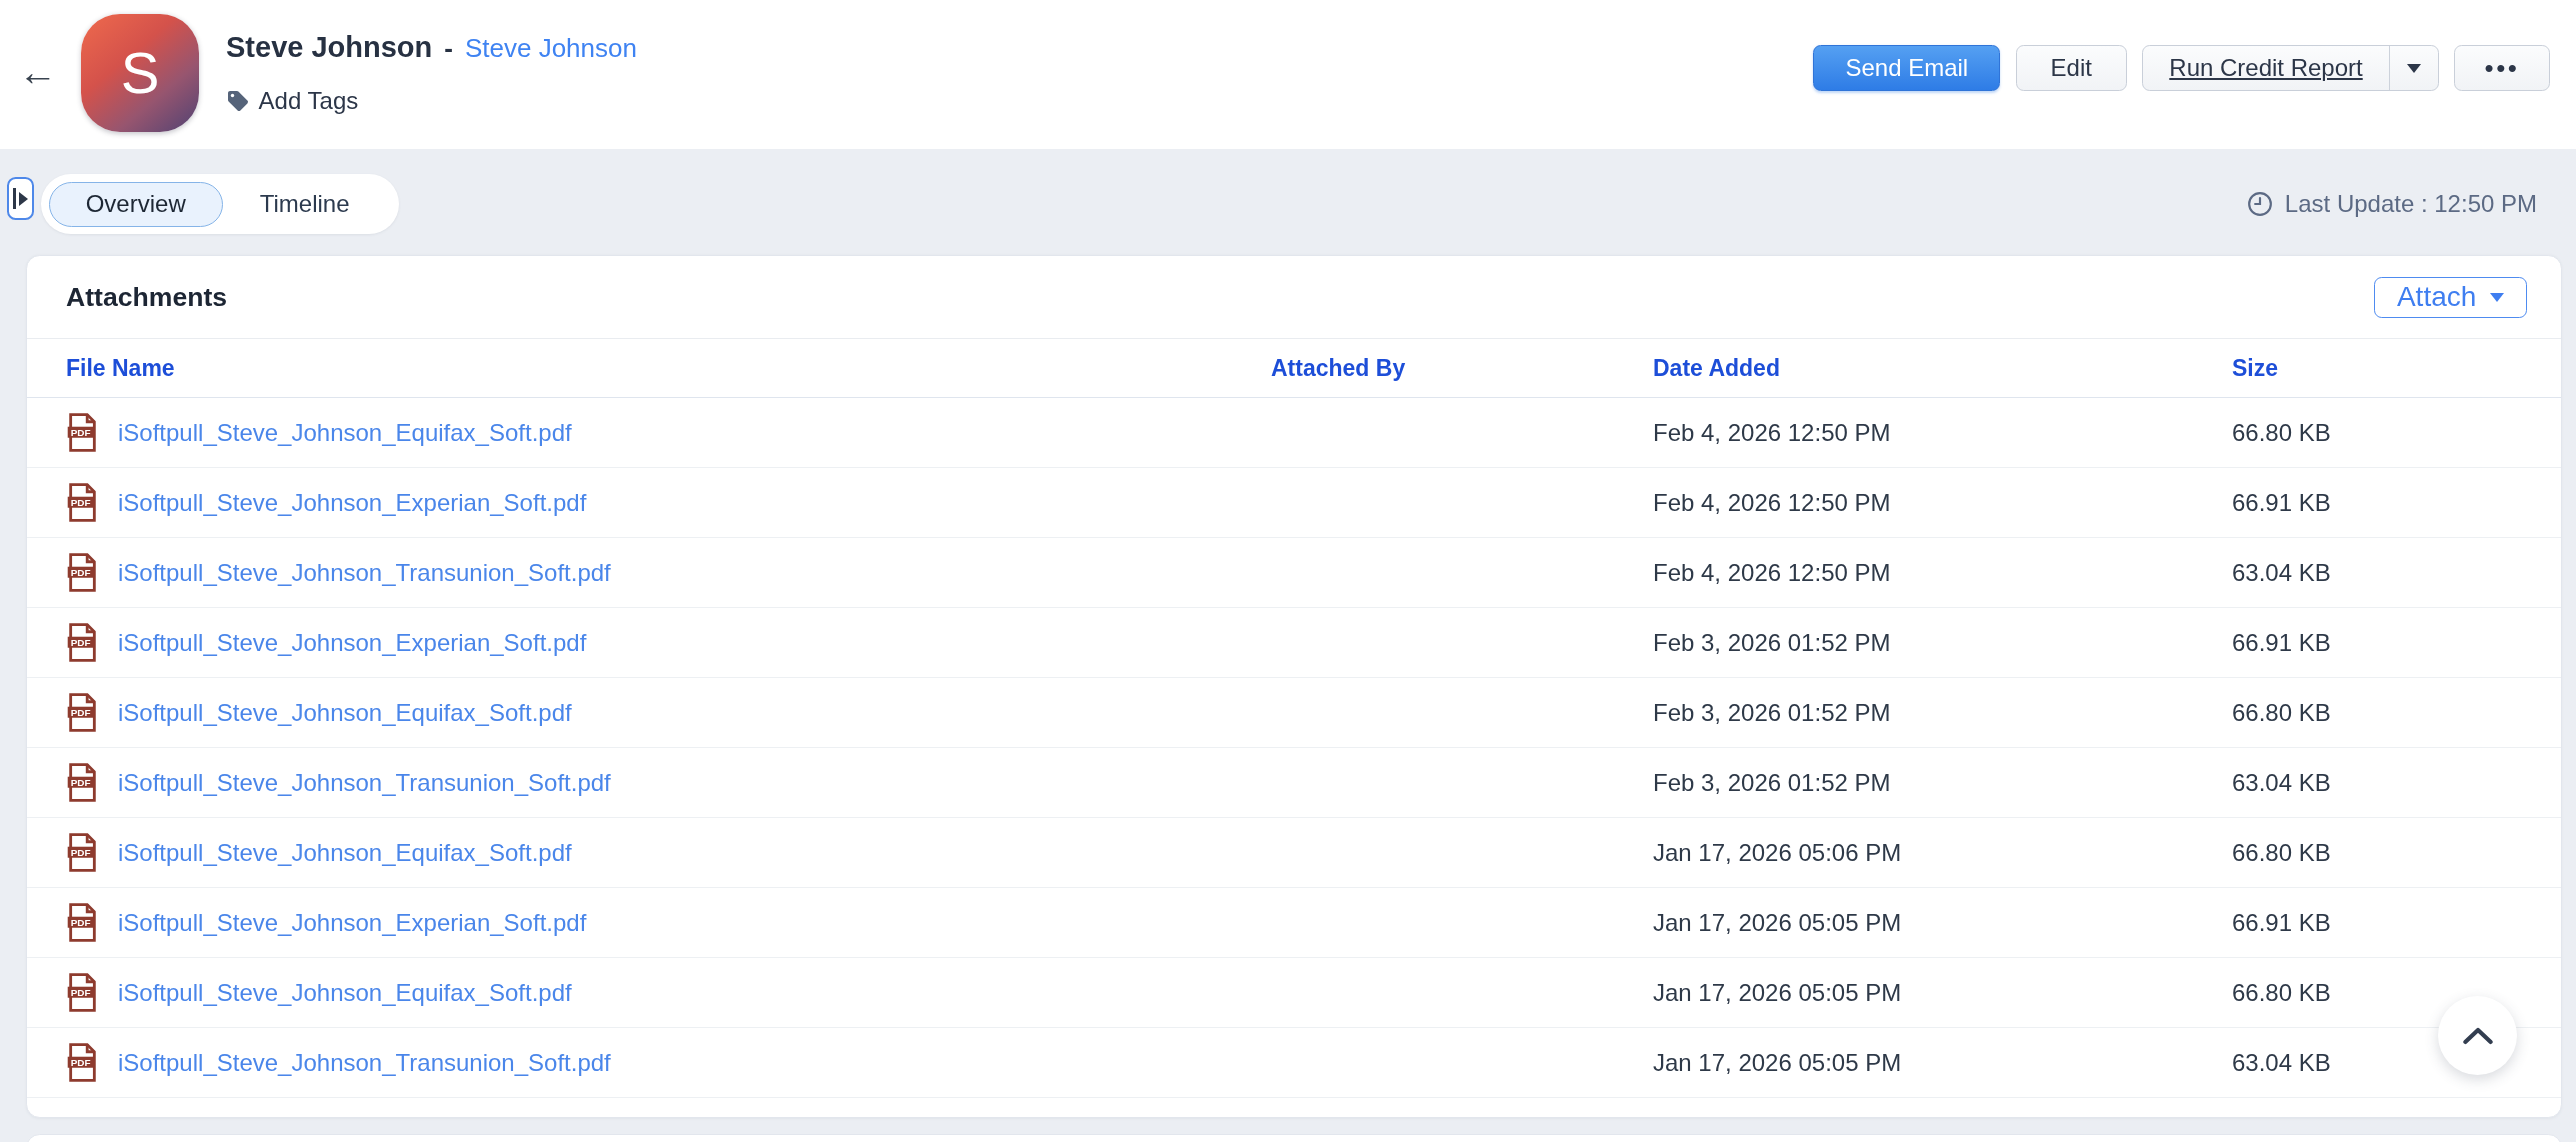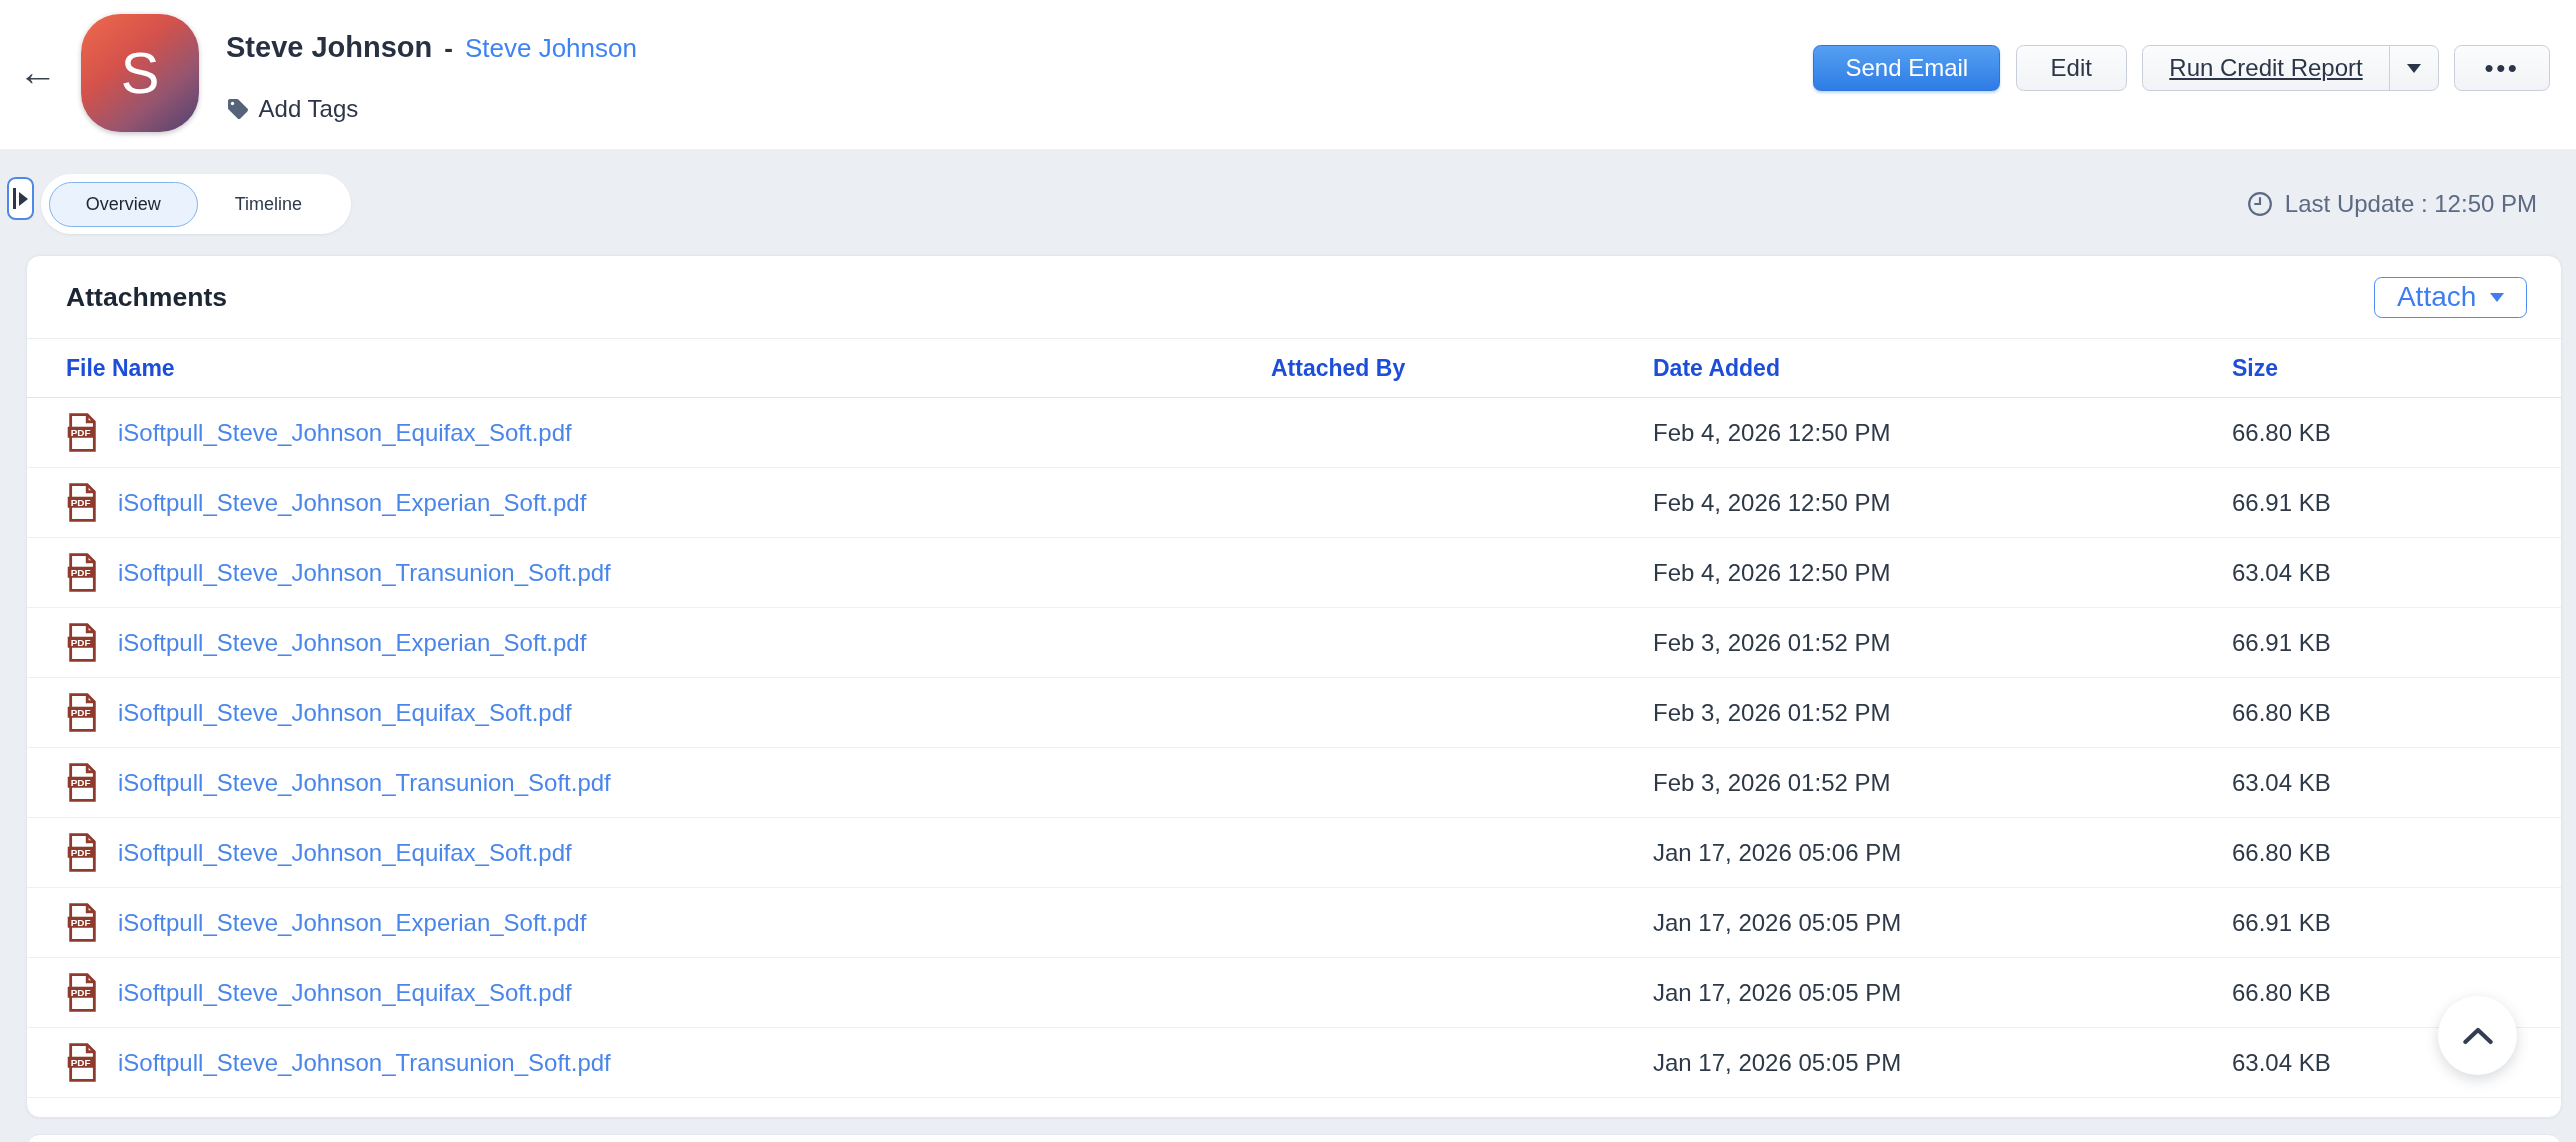--- a/index.html
+++ b/index.html
@@ -16,21 +16,21 @@
     border-radius:39px;
     background:linear-gradient(140deg,#ef6a4d 0%,#d4524b 38%,#97556f 68%,#4f4273 100%);
     display:flex; align-items:center; justify-content:center;
     box-shadow:0 1.7px 5.1px rgba(40,40,60,.25); }
   .avatar span { color:#fff; font-size:58px; }
   .name-block { position:absolute; left:226px; top:31px; }
   .name-line { display:flex; align-items:baseline; gap:12px; }
   .contact-name { font-size:29px; font-weight:bold; color:#273142; }
   .name-sep { font-size:26px; font-weight:bold; color:#273142; }
   .contact-link { font-size:26px; color:#3f83f2; cursor:pointer; }
-  .tags-line { display:flex; align-items:center; gap:8.6px; margin-top:31px; cursor:pointer; }
+  .tags-line { display:flex; align-items:center; gap:8.6px; margin-top:23px; cursor:pointer; }
   .tags-line .label { font-size:24px; color:#2c3648; }
 
   .header-actions { position:absolute; top:45px; right:26px; display:flex;
     gap:15.4px; height:46px; align-items:stretch; }
   .btn { display:flex; align-items:center; justify-content:center;
     border-radius:7.7px; font-size:24px; cursor:pointer; }
   .btn-primary { background:linear-gradient(#55a0f2,#2e7ce6);
     border:0.9px solid #2f74d8; color:#fff; padding:0 31px;
     box-shadow:0 1.7px 2.6px rgba(46,124,230,.3); }
   .btn-plain { background:linear-gradient(#fbfcfd,#f1f3f6);
@@ -50,21 +50,21 @@
     background:#fff; border:2.6px solid #4e88e9; border-radius:8.6px;
     display:flex; align-items:center; justify-content:center; gap:2.6px; cursor:pointer; }
   .panel-toggle .bar { width:3.4px; height:20.6px; background:#2d3748; }
   .panel-toggle .tri { width:0; height:0; border-top:7.7px solid transparent;
     border-bottom:7.7px solid transparent; border-left:9.4px solid #2d3748; }
   .tabbar { position:absolute; left:41px; top:174px; height:60px;
     background:#ffffff; border-radius:30px; display:inline-flex;
     align-items:center; padding:0 12px 0 7.7px;
     box-shadow:0 0.9px 2.6px rgba(80,90,110,.10); }
   .tab { height:45px; display:flex; align-items:center; padding:16px 36px;
-    border-radius:23px; font-size:18px; color:#2c3a4e; cursor:pointer;
+    border-radius:23px; font-size:24px; color:#2c3a4e; cursor:pointer;
     border:1.7px solid transparent; }
   .tab.active { background:#e9f2fd; border-color:#85b4e8; color:#1d2734; }
   .last-update { position:absolute; top:190px; right:39px; display:flex;
     align-items:center; gap:12px; color:#5c6a84; font-size:24px; }
 
   
   .card { position:absolute; left:26px; top:255px; width:2536px; height:863px;
     background:#fff; border:0.9px solid #e2e6ed; border-radius:13.7px;
     box-shadow:0 0.9px 2.6px rgba(70,80,100,.06); overflow:hidden; }
   .card-titlebar { height:83px; display:flex; align-items:center;

